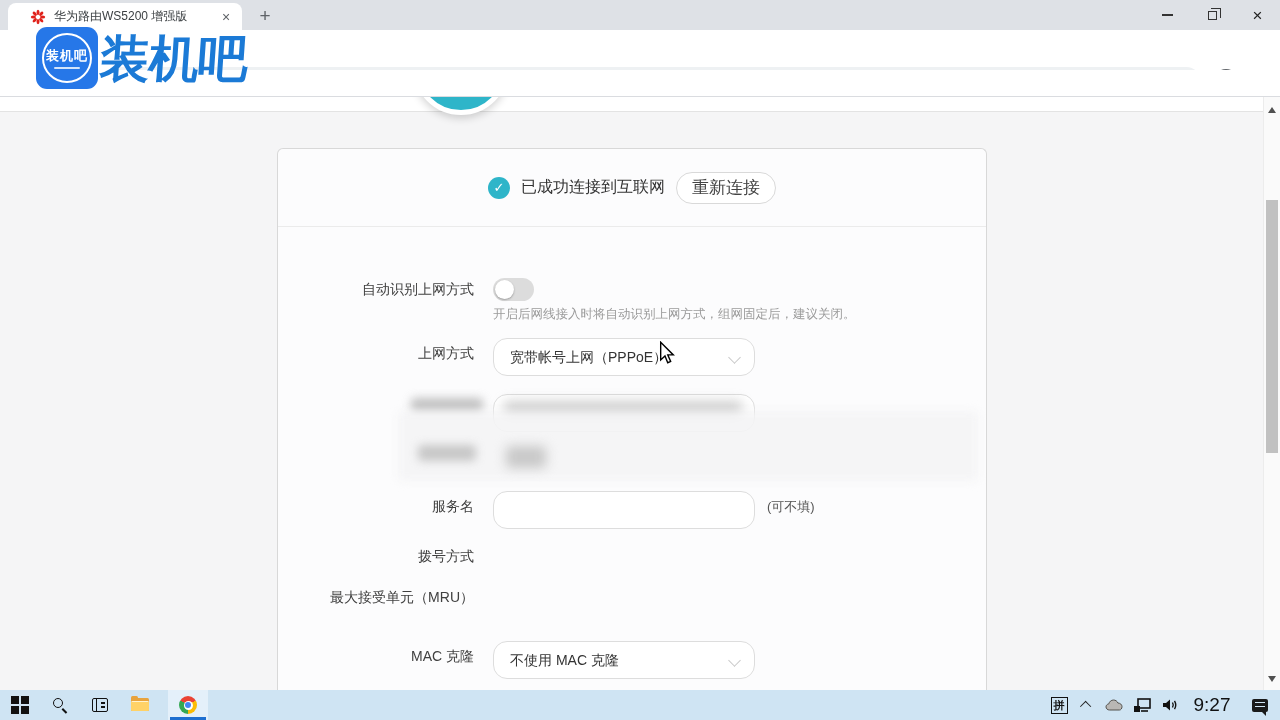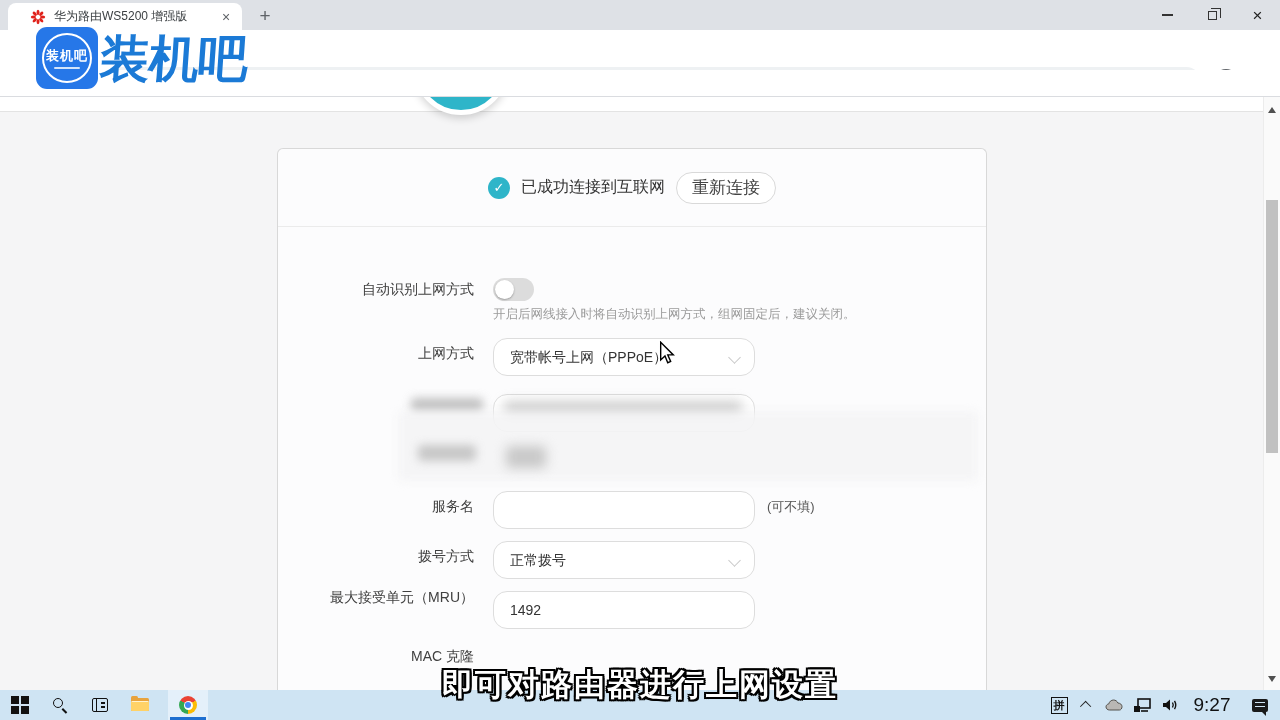--- a/index.html
+++ b/index.html
@@ -234,31 +234,28 @@
       <div class="blur-blob" style="left:140px;top:296px;width:58px;height:16px;background:#b3b3b3;filter:blur(5px);opacity:.7"></div>
       <div class="blur-blob" style="left:228px;top:297px;width:40px;height:22px;background:#c8c8c8;filter:blur(6px)"></div>
 
       <span class="f-label" style="top:349px">服务名</span>
       <div class="f-input" style="top:342px">
         <span></span>
       </div>
       <span class="opt-hint">(可不填)</span>
 
       <span class="f-label" style="top:399px">拨号方式</span>
-      <div class="f-input" style="top:392px">
-        <span>正常拨号</span>
+
+      <span class="f-label" style="top:440px">最大接受单元（MRU）</span>
+
+      <span class="f-label" style="top:499px">MAC 克隆</span>
+      <div class="f-input" style="top:492px">
+        <span>不使用 MAC 克隆</span>
         <i class="chevron"></i>
       </div>
-
-      <span class="f-label" style="top:440px">最大接受单元（MRU）</span>
-      <div class="f-input" style="top:442px">
-        <span>1492</span>
-      </div>
-
-      <span class="f-label" style="top:499px">MAC 克隆</span>
     </div>
 
     <div class="scrollbar">
       <div class="sb-up"></div>
       <div class="sb-thumb"></div>
       <div class="sb-down"></div>
     </div>
   </div>
 
   <div class="wm-badge">
@@ -268,21 +265,20 @@
     </div>
   </div>
   <div class="wm-logo-text">装机吧</div>
 
   <div class="cursor">
     <svg width="18" height="24" viewBox="0 0 12 19">
       <path d="M1 1 L1 15 L4.4 11.8 L6.6 17.2 L8.9 16.2 L6.6 11 L11 11 Z" fill="#fff" stroke="#000" stroke-width="1.1"></path>
     </svg>
   </div>
 
-  <div class="subtitle">即可对路由器进行上网设置</div>
 
   <div class="taskbar">
     <div class="tb-left">
       <div class="tb-btn">
         <div class="win-logo">
             <i></i>
             <i></i>
             <i></i>
             <i></i>
           </div>

